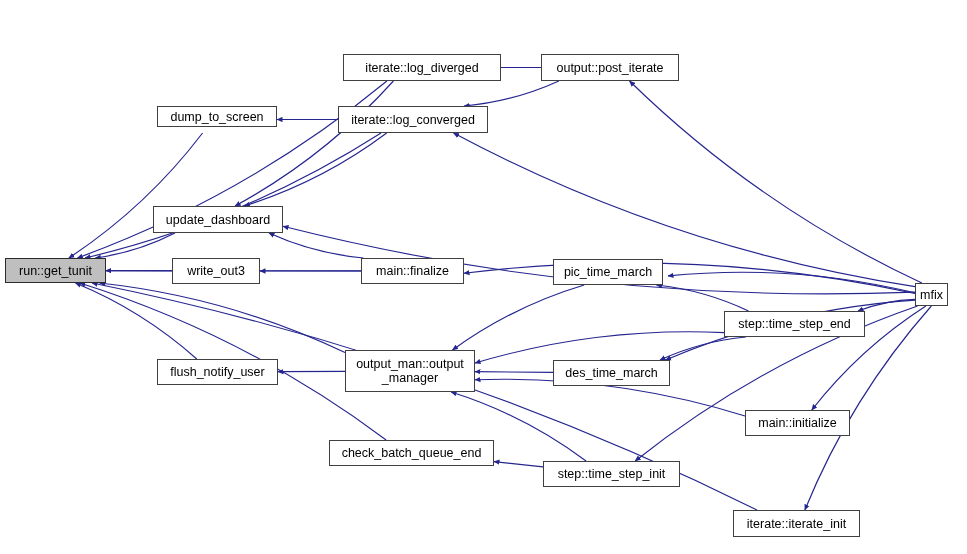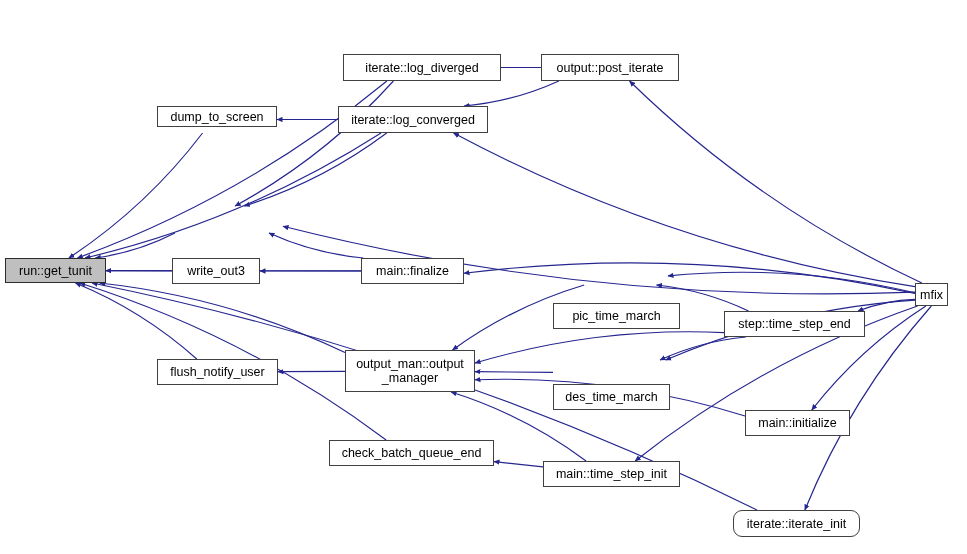--- a/index.html
+++ b/index.html
@@ -75,26 +75,27 @@
       <path d="M 925.8813229571984 306 Q 859.9829571984436 348.30007782101166 811.7645914396887 410" fill="none" stroke="#25258f" stroke-width="1.15" marker-end="url(#ah)"></path>
       <path d="M 543 466.8075 Q 518.5 464.235 494 461.6625" fill="none" stroke="#25258f" stroke-width="1.15" marker-end="url(#ah)"></path>
       <path d="M 917.550139275766 306 Q 763.1912952646239 359.49874651810586 635.1824512534819 461" fill="none" stroke="#25258f" stroke-width="1.15" marker-end="url(#ah)"></path>
       <path d="M 931.3689956331878 306 Q 850.7800873362445 397.2476855895197 804.8711790393013 510" fill="none" stroke="#25258f" stroke-width="1.15" marker-end="url(#ah)"></path>
     </svg>
 <div class="node highlight" style="left: 5px; top: 258px; width: 101px; height: 25px;"><span class="lbl">run::get_tunit</span></div>
     <div class="node" style="left: 343px; top: 54px; width: 158px; height: 27px;"><span class="lbl">iterate::log_diverged</span></div>
     <div class="node" style="left: 541px; top: 54px; width: 138px; height: 27px;"><span class="lbl">output::post_iterate</span></div>
     <div class="node" style="left: 157px; top: 106px; width: 120px; height: 21px;"><span class="lbl">dump_to_screen</span></div>
     <div class="node" style="left: 338px; top: 106px; width: 150px; height: 27px;"><span class="lbl">iterate::log_converged</span></div>
+    <div class="node" style="left: 153px; top: 206px; width: 130px; height: 27px;"><span class="lbl">update_dashboard</span></div>
     <div class="node" style="left: 172px; top: 258px; width: 88px; height: 26px;"><span class="lbl">write_out3</span></div>
     <div class="node" style="left: 361px; top: 258px; width: 103px; height: 26px;"><span class="lbl">main::finalize</span></div>
-    <div class="node" style="left: 553px; top: 259px; width: 127px; height: 26px; margin-top: 44px;"><span class="lbl">pic_time_march</span></div>
+    <div class="node" style="left: 553px; top: 259px; width: 110px; height: 26px;"><span class="lbl">pic_time_march</span></div>
     <div class="node" style="left: 915px; top: 283px; width: 33px; height: 23px;"><span class="lbl">mfix</span></div>
     <div class="node" style="left: 724px; top: 311px; width: 141px; height: 26px;"><span class="lbl">step::time_step_end</span></div>
     <div class="node" style="left: 157px; top: 359px; width: 121px; height: 26px;"><span class="lbl">flush_notify_user</span></div>
     <div class="node" style="left: 345px; top: 350px; width: 130px; height: 42px;"><span class="lbl">output_man::output
 _manager</span></div>
-    <div class="node" style="left: 553px; top: 360px; width: 117px; height: 26px; margin-top: 24px;"><span class="lbl">des_time_march</span></div>
+    <div class="node" style="left: 553px; top: 360px; width: 117px; height: 26px;"><span class="lbl">des_time_march</span></div>
     <div class="node" style="left: 745px; top: 410px; width: 105px; height: 26px;"><span class="lbl">main::initialize</span></div>
     <div class="node" style="left: 329px; top: 440px; width: 165px; height: 26px; justify-content: center;"><span class="lbl">check_batch_queue_end</span></div>
-    <div class="node" style="left: 543px; top: 461px; width: 137px; height: 26px;"><span class="lbl">main::time_step_init</span></div>
-    <div class="node" style="left: 733px; top: 510px; width: 127px; height: 27px; border-radius: 9px;"><span class="lbl">iterate::iterate_init</span></div>
+    <div class="node" style="left: 543px; top: 461px; width: 137px; height: 26px;"><span class="lbl">step::time_step_init</span></div>
+    <div class="node" style="left: 733px; top: 510px; width: 127px; height: 27px;"><span class="lbl">iterate::iterate_init</span></div>
   </div>
 
 </body></html>

